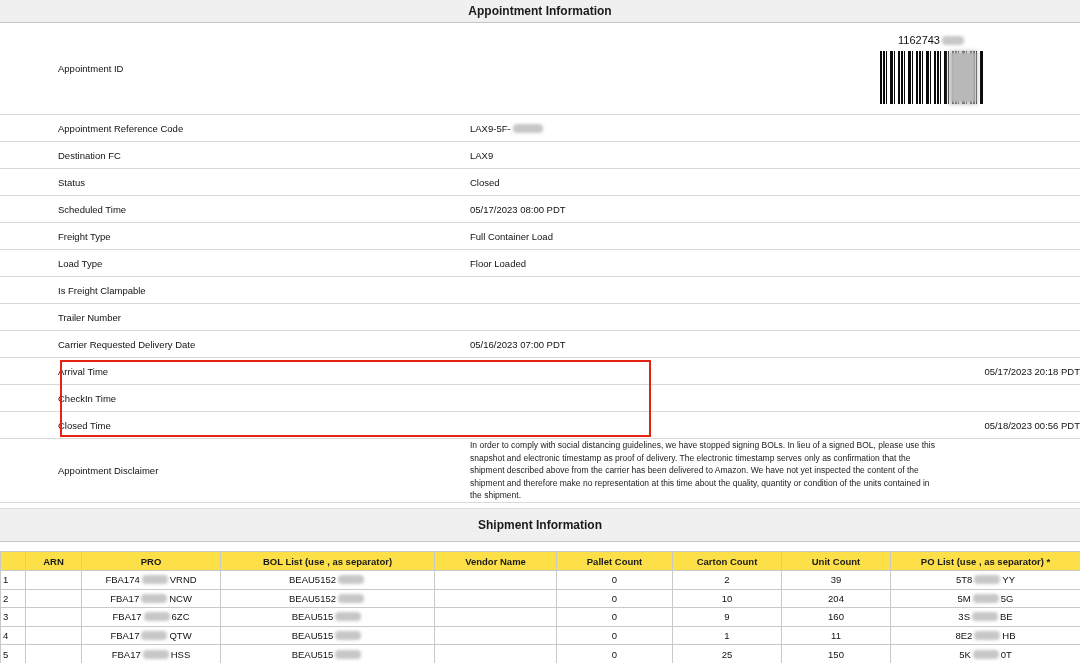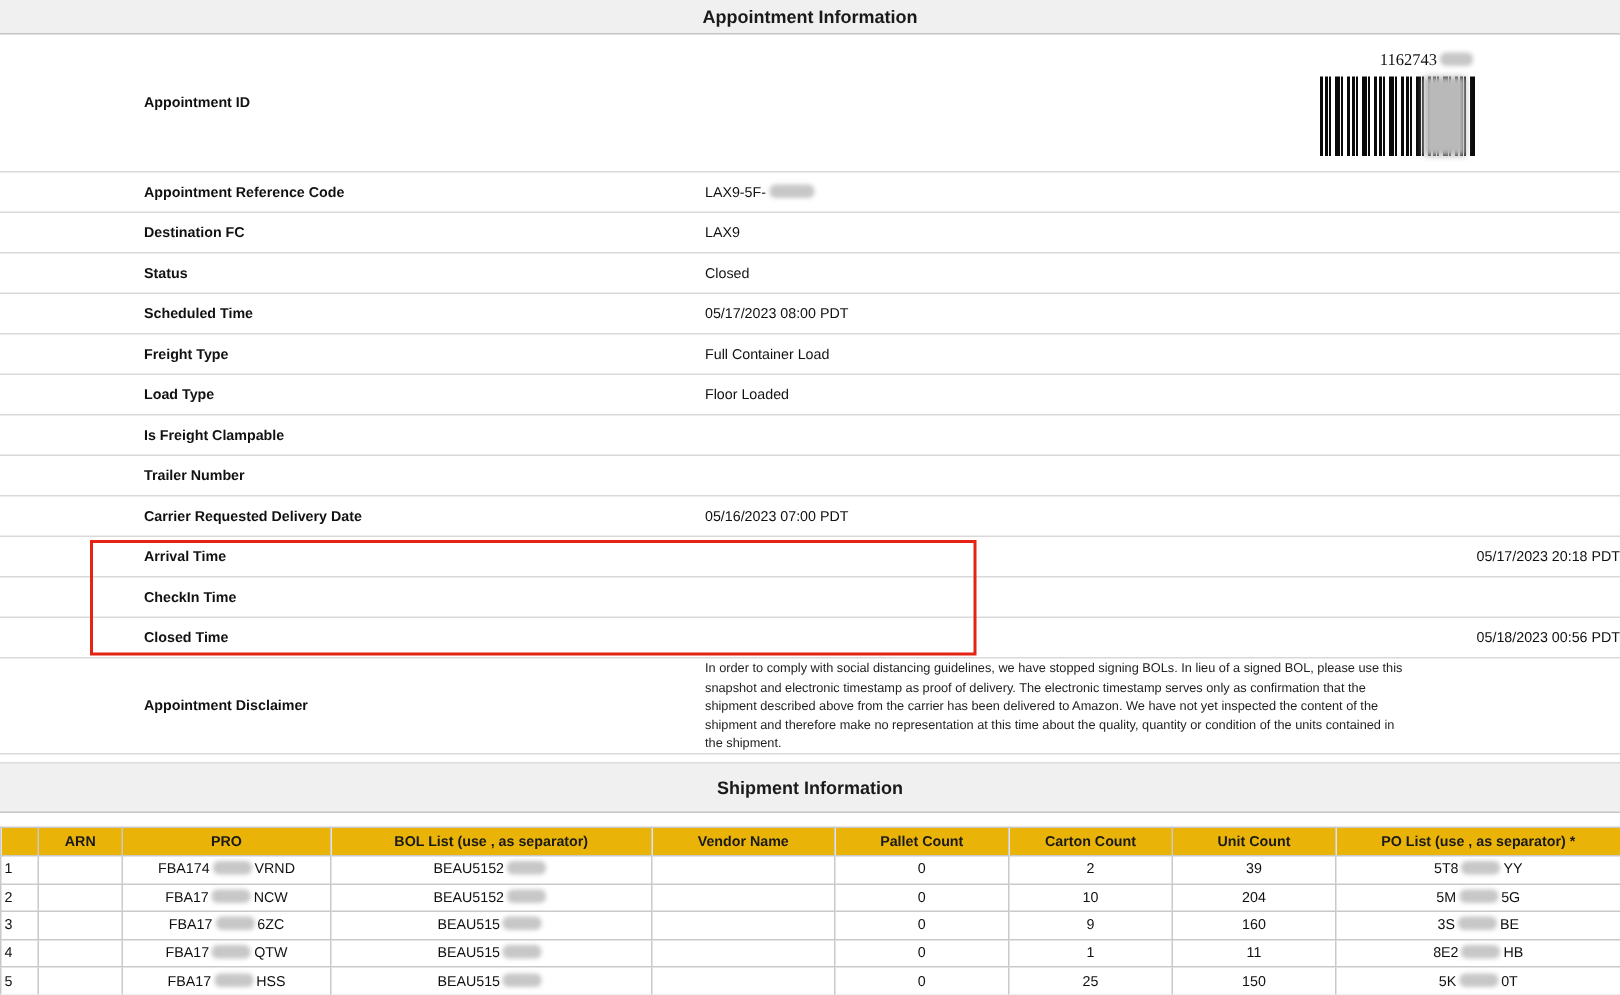--- a/index.html
+++ b/index.html
@@ -9,29 +9,29 @@
   .section-bar{background:#f0f0f0;border-bottom:1px solid #c6c6c6;text-align:center;
     font-weight:bold;font-size:12px;color:#1a1a1a;box-sizing:border-box;}
   .section-bar.top{height:23px;line-height:22px;}
   .section-bar.ship{height:34px;line-height:33px;border-top:1px solid #dcdcdc;}
 
   
   .arow{display:flex;align-items:center;border-bottom:1px solid #d9d9d9;box-sizing:border-box;
     height:27px;font-size:9.5px;}
   .arow.barcode-row{height:92px;}
   .arow.disclaimer-row{height:64px;}
-  .alabel{width:470px;padding-left:96px;box-sizing:border-box;flex-shrink:0;color:#111;font-weight:bold;}
+  .alabel{width:470px;padding-left:58px;box-sizing:border-box;flex-shrink:0;color:#111;}
   .avalue{flex:1;color:#111;}
   .arow.align-right .avalue{padding-right:72px;}
   .arow.align-middle .avalue{text-align:right;}
   .disclaimer-text{width:470px;font-size:8.5px;line-height:12.5px;color:#222;}
 
   
   .bc-zone{flex:1;display:flex;justify-content:flex-end;}
-  .bc-wrap{width:104px;margin-right:96px;text-align:right;font-family:Liberation Serif, serif;}
+  .bc-wrap{width:104px;margin-right:96px;text-align:center;}
   .bc-number{font-size:11px;margin-bottom:5px;white-space:nowrap;}
   .bc-bars{position:relative;width:104px;height:53px;background:
     repeating-linear-gradient(90deg,#0a0a0a 0 2px,#fff 2px 3px,#0a0a0a 3px 5px,#fff 5px 6px,
     #0a0a0a 6px 7px,#fff 7px 10px,#0a0a0a 10px 13px,#fff 13px 14px,#0a0a0a 14px 15px,#fff 15px 18px);}
   .bc-redact{position:absolute;right:7px;top:0;width:28px;height:100%;background:#b9b9b9;filter:blur(2px);}
 
   
   .redact{display:inline-block;height:9px;border-radius:4px;background:#c7c7c7;filter:blur(1.5px);
     vertical-align:-1px;margin:0 2px;}
   .w22{width:22px;}.w26{width:26px;}.w30{width:30px;}
@@ -40,21 +40,21 @@
   .redbox{position:absolute;left:60px;top:360px;width:591px;height:77px;border:2px solid #e42313;
     box-sizing:border-box;pointer-events:none;z-index:5;background:transparent;}
 
   .gap5{height:5px;}
   .gap9{height:9px;}
 
   
   table.ship{width:1080px;border-collapse:collapse;table-layout:fixed;font-size:9.5px;}
   table.ship th,table.ship td{border:1px solid #c9c9c9;padding:0 2px;overflow:hidden;white-space:nowrap;
     text-align:center;box-sizing:border-box;}
-  table.ship th{background:#eab308;font-weight:bold;height:19px;color:#1a1a1a;}
+  table.ship th{background:#fde047;font-weight:bold;height:19px;color:#1a1a1a;}
   table.ship td{height:18.6px;background:#fff;color:#111;}
   table.ship .numcol{text-align:left;padding-left:2px;}
 </style>
 </head>
 <body>
 
 <div class="page">
 
   <div class="section-bar top">
     <span>Appointment Information</span>

